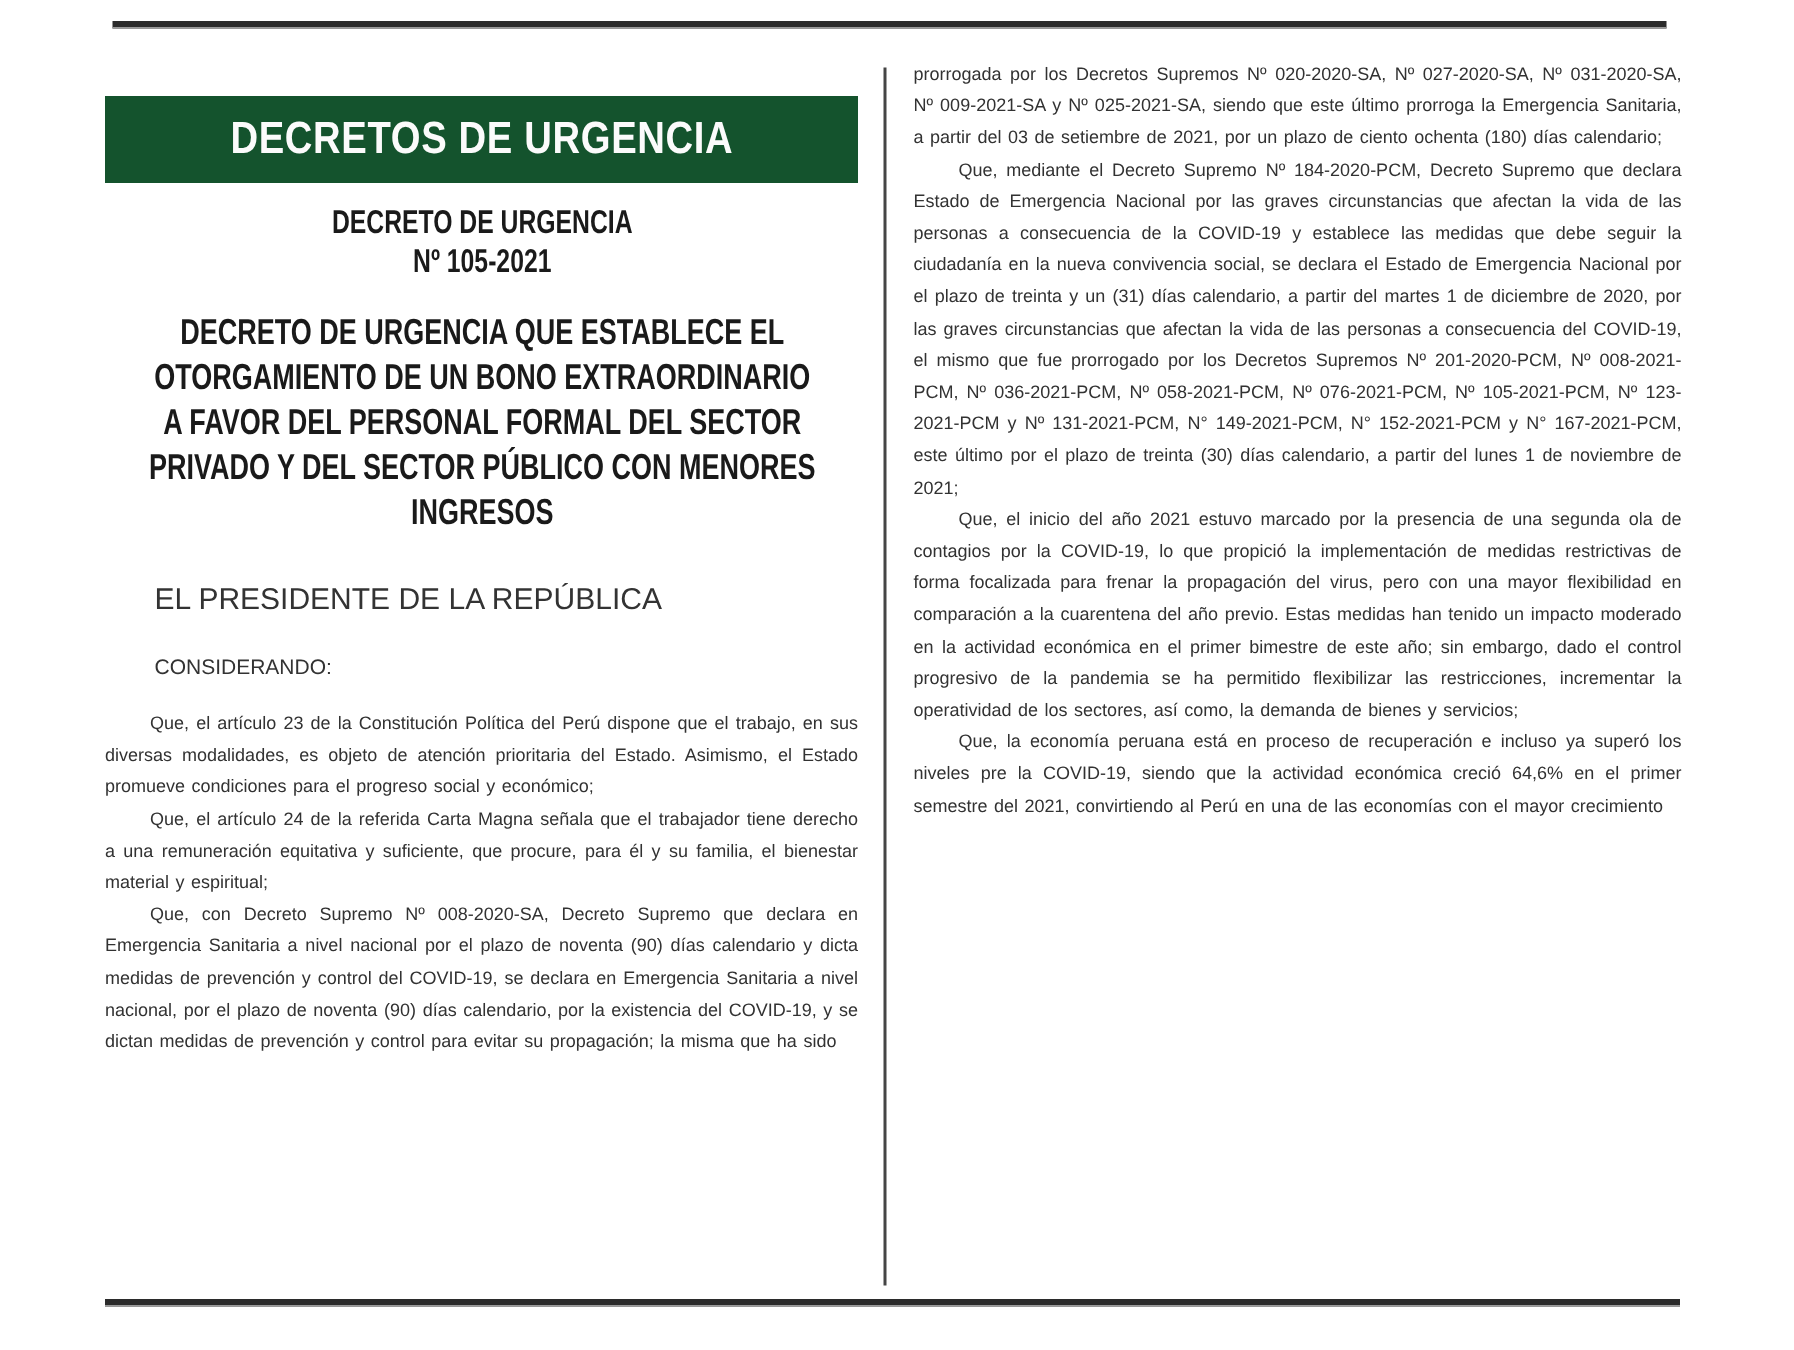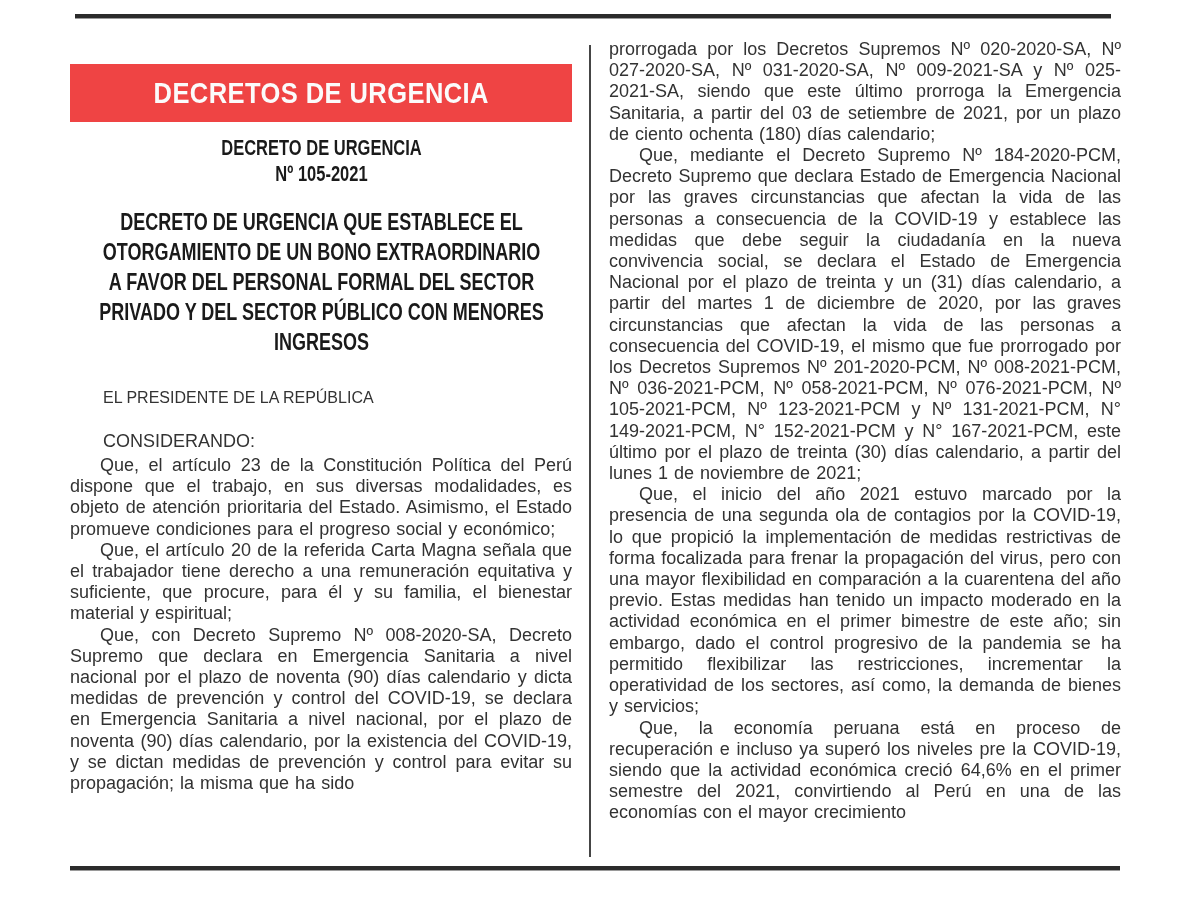--- a/index.html
+++ b/index.html
@@ -18,40 +18,40 @@
   .dr .thin{height:2px;background:#6f6f6f;margin-top:3px;}
   .dr.rev .thin{margin-top:0;margin-bottom:3px;}
 
   .cx75{width:669px;margin-left:-83.5px;transform:scaleX(0.75);transform-origin:center;}
 
   .section-title{
     text-align:center;font-weight:800;font-size:28px;line-height:30px;
     color:#161616;padding:7px 0 6px;letter-spacing:0.5px;
   }
   .banner{
-    margin-top:19px;height:58px;background:#ef4444;
+    margin-top:19px;height:58px;background:#14532d;
     display:flex;align-items:center;justify-content:center;
   }
   .banner span{
     display:inline-block;color:#fbfbfb;font-weight:bold;font-size:30px;
     letter-spacing:0.5px;transform:scaleX(0.85);transform-origin:center;
   }
   .decree-no{
     margin-top:13px;text-align:center;font-weight:bold;font-size:22px;
     line-height:26px;white-space:pre-line;color:#1a1a1a;
   }
   .decree-title{
     margin-top:20px;text-align:center;font-weight:bold;font-size:24px;
     line-height:30px;white-space:pre-line;color:#1a1a1a;
   }
-  .pres{margin-top:32px;padding-left:33px;font-size:16px;color:#333;}
-  .cons{margin-top:24px;padding-left:33px;font-size:18px;color:#333;}
-  .body-text{margin-top:3px;}
+  .pres{margin-top:32px;padding-left:33px;font-size:20px;color:#333;}
+  .cons{margin-top:24px;padding-left:33px;font-size:14px;color:#333;}
+  .body-text{margin-top:20px;}
   .para{
-    margin:0;text-align:justify;text-indent:30px;font-size:18px;
+    margin:0;text-align:justify;text-indent:30px;font-size:12px;
     line-height:21.2px;color:#323232;word-spacing:1px;
   }
   .no-indent{text-indent:0;}
 </style>
 </head>
 <body>
 
 <div class="page">
 
   <div class="top-rule"></div>
@@ -71,21 +71,21 @@
 A FAVOR DEL PERSONAL FORMAL DEL SECTOR
 PRIVADO Y DEL SECTOR PÚBLICO CON MENORES
 INGRESOS</div>
 
     <div class="pres">EL PRESIDENTE DE LA REPÚBLICA</div>
 
     <div class="cons">CONSIDERANDO:</div>
 
     <div class="body-text">
       <p class="para">Que, el artículo 23 de la Constitución Política del Perú dispone que el trabajo, en sus diversas modalidades, es objeto de atención prioritaria del Estado. Asimismo, el Estado promueve condiciones para el progreso social y económico;</p>
-      <p class="para">Que, el artículo 20 de la referida Carta Magna señala que el trabajador tiene derecho a una remuneración equitativa y suficiente, que procure, para él y su familia, el bienestar material y espiritual;</p>
+      <p class="para">Que, el artículo 24 de la referida Carta Magna señala que el trabajador tiene derecho a una remuneración equitativa y suficiente, que procure, para él y su familia, el bienestar material y espiritual;</p>
       <p class="para">Que, con Decreto Supremo Nº 008-2020-SA, Decreto Supremo que declara en Emergencia Sanitaria a nivel nacional por el plazo de noventa (90) días calendario y dicta medidas de prevención y control del COVID-19, se declara en Emergencia Sanitaria a nivel nacional, por el plazo de noventa (90) días calendario, por la existencia del COVID-19, y se dictan medidas de prevención y control para evitar su propagación; la misma que ha sido</p>
     </div>
   </div>
 
   <div class="divider"></div>
 
   <div class="col-right">
     <p class="para no-indent">prorrogada por los Decretos Supremos Nº 020-2020-SA, Nº 027-2020-SA, Nº 031-2020-SA, Nº 009-2021-SA y Nº 025-2021-SA, siendo que este último prorroga la Emergencia Sanitaria, a partir del 03 de setiembre de 2021, por un plazo de ciento ochenta (180) días calendario;</p>
     <p class="para">Que, mediante el Decreto Supremo Nº 184-2020-PCM, Decreto Supremo que declara Estado de Emergencia Nacional por las graves circunstancias que afectan la vida de las personas a consecuencia de la COVID-19 y establece las medidas que debe seguir la ciudadanía en la nueva convivencia social, se declara el Estado de Emergencia Nacional por el plazo de treinta y un (31) días calendario, a partir del martes 1 de diciembre de 2020, por las graves circunstancias que afectan la vida de las personas a consecuencia del COVID-19, el mismo que fue prorrogado por los Decretos Supremos Nº 201-2020-PCM, Nº 008-2021-PCM, Nº 036-2021-PCM, Nº 058-2021-PCM, Nº 076-2021-PCM, Nº 105-2021-PCM, Nº 123-2021-PCM y Nº 131-2021-PCM, N° 149-2021-PCM, N° 152-2021-PCM y N° 167-2021-PCM, este último por el plazo de treinta (30) días calendario, a partir del lunes 1 de noviembre de 2021;</p>
     <p class="para">Que, el inicio del año 2021 estuvo marcado por la presencia de una segunda ola de contagios por la COVID-19, lo que propició la implementación de medidas restrictivas de forma focalizada para frenar la propagación del virus, pero con una mayor flexibilidad en comparación a la cuarentena del año previo. Estas medidas han tenido un impacto moderado en la actividad económica en el primer bimestre de este año; sin embargo, dado el control progresivo de la pandemia se ha permitido flexibilizar las restricciones, incrementar la operatividad de los sectores, así como, la demanda de bienes y servicios;</p>

